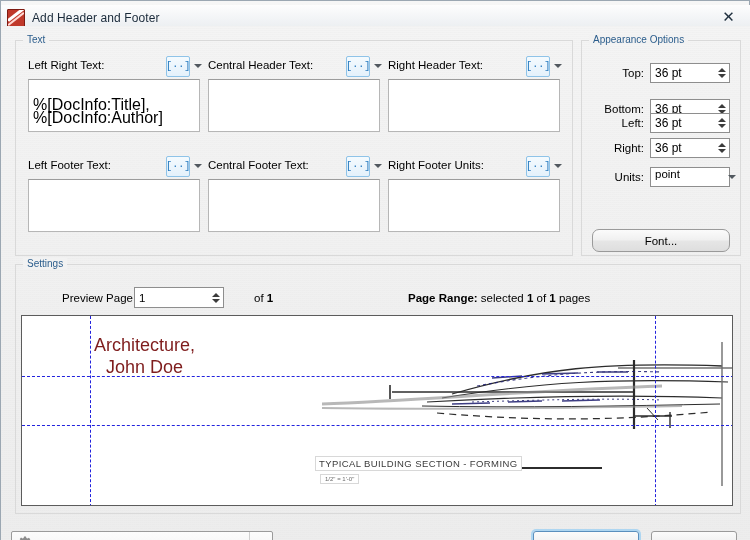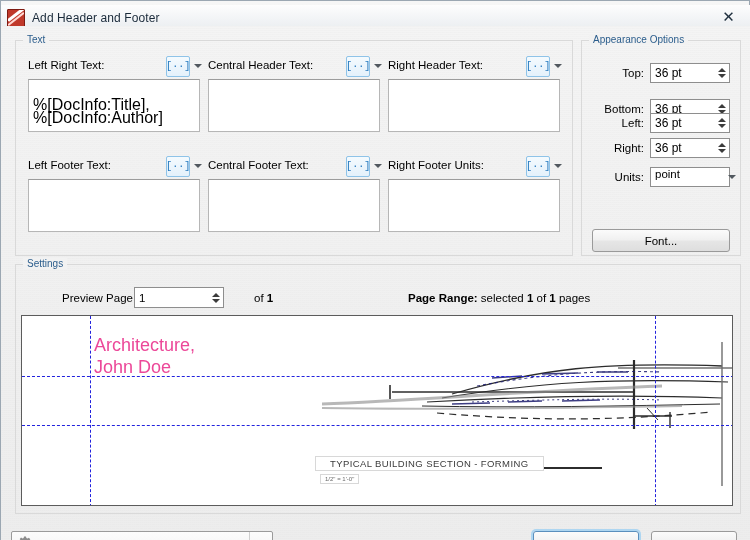--- a/index.html
+++ b/index.html
@@ -239,21 +239,21 @@
     display: flex;
     align-items: center;
     justify-content: center;
     font-size: 11.5px;
     color: #000;
     cursor: default;
   }
   #font-btn {
     position: absolute;
     left: 10px; top: 188px;
-    width: 138px; height: 23px;
+    width: 138px; height: 23px; border-radius: 7px;
   }
   #page-range-btn {
     position: absolute;
     left: 552px; top: 22px;
     width: 156px; height: 23px;
   }
   #ok-btn {
     position: absolute;
     left: 532px; top: 505px;
     width: 106px; height: 25px;
@@ -301,28 +301,29 @@
   }
   .guide-v {
     position: absolute; top: 0; height: 191px; width: 0;
     border-left: 1px dashed #2222dd;
   }
   #hdr-text {
     position: absolute;
     left: 72px; top: 18px;
     font-size: 18px;
     line-height: 22px;
-    color: #ec4899;
+    color: #7f1d1d;
     white-space: pre;
+    text-align: center;
   }
   #drawing { position: absolute; left: 0; top: 0; width: 712px; height: 191px; }
   #cap-box {
     position: absolute;
     left: 293px; top: 140px;
-    padding: 1px 14px;
+    padding: 1px 3px;
     border: 1px solid #d8d8d8;
     background: #fff;
     font-size: 9.5px;
     letter-spacing: .4px;
     color: #3a3a3a;
     white-space: nowrap;
   }
   #scale-box {
     position: absolute;
     left: 298px; top: 158px;

